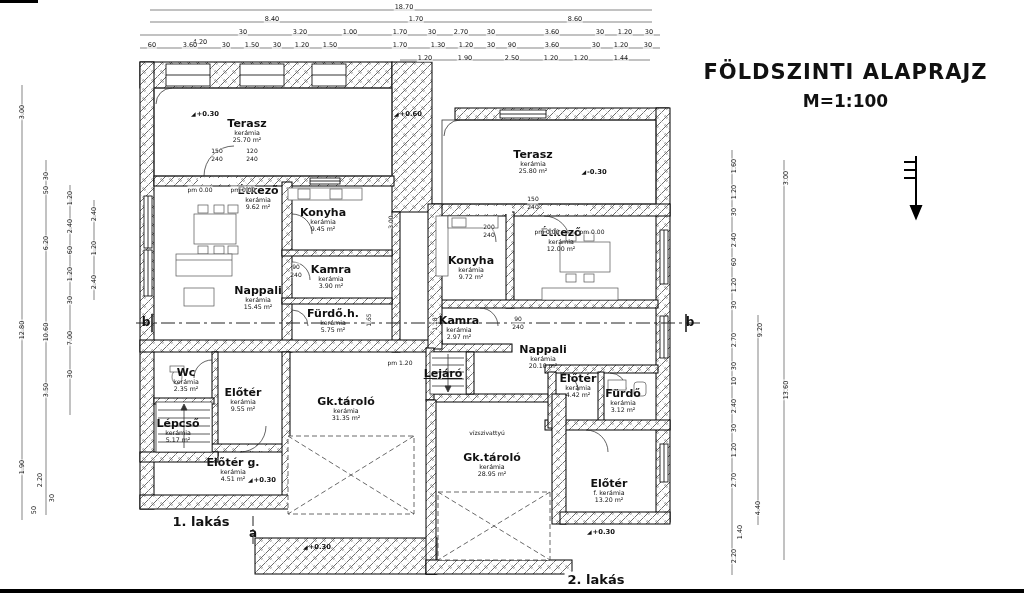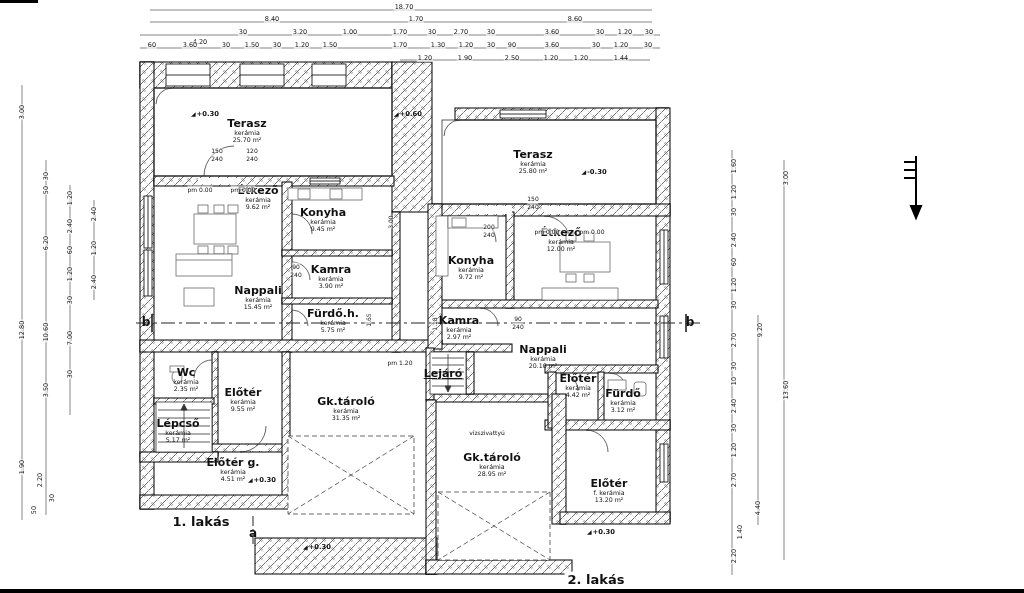--- a/index.html
+++ b/index.html
@@ -682,14 +682,18 @@
 <div class="layer">
 
 <div class="label-big" style="left: 201px; top: 521px; transform: translate(-50%, -50%); text-align: right;">
       <span>1. lakás</span>
     </div>
       <div class="label-big" style="left: 596px; top: 579px; transform: translate(-50%, -50%);">
       <span>2. lakás</span>
     </div>
     </div>
 
-
+<div class="titleblock">
+  <div class="title-main">FÖLDSZINTI ALAPRAJZ</div>
+  <div class="title-scale">M=1:100</div>
 </div>
 
+</div>
+
 </body></html>

